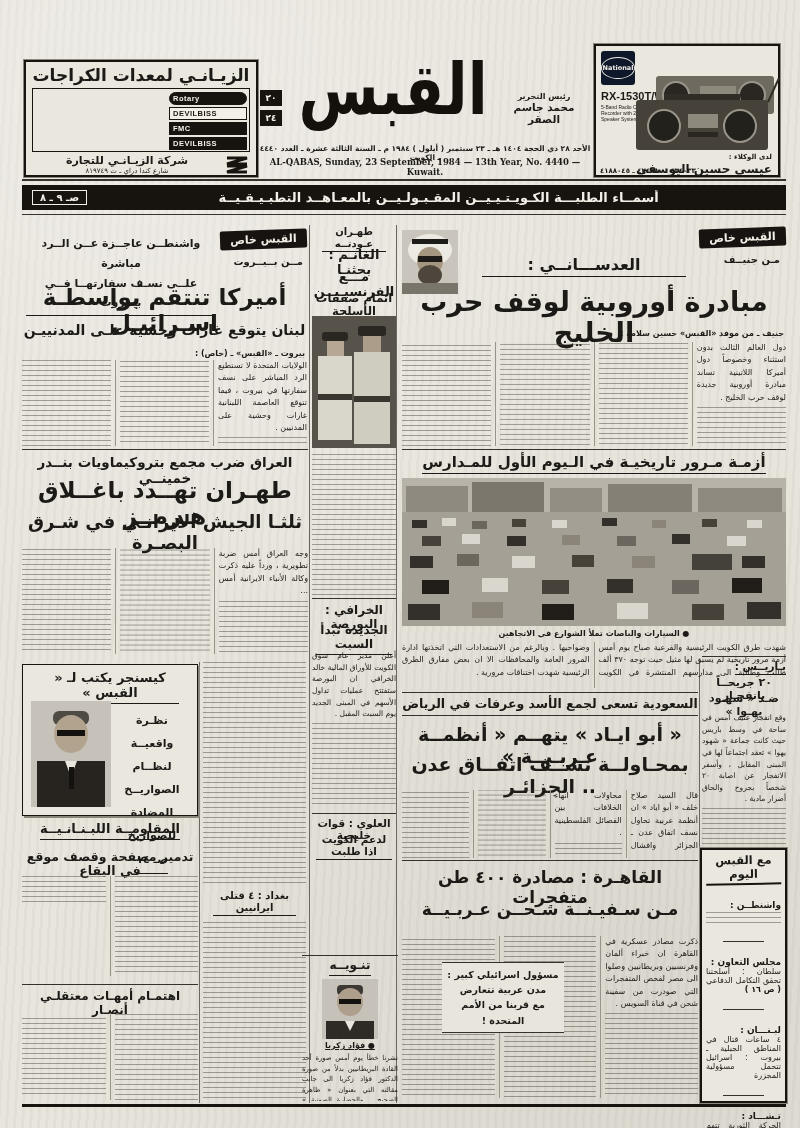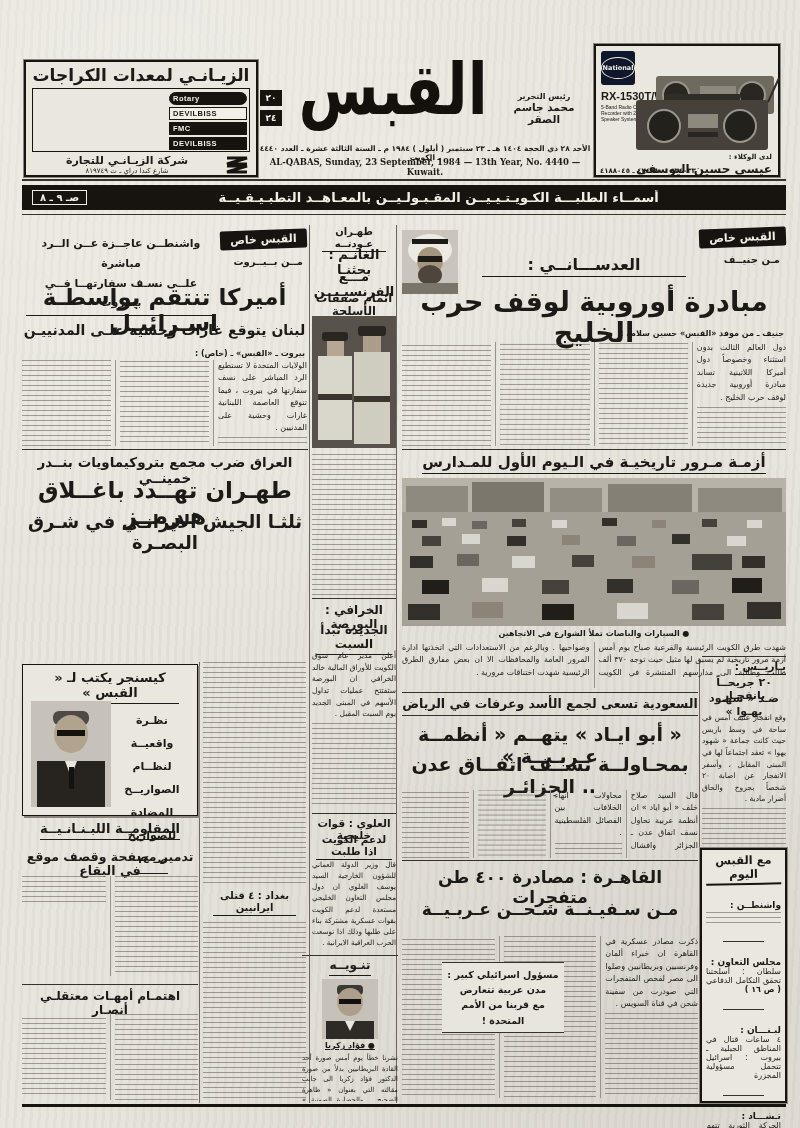--- a/index.html
+++ b/index.html
@@ -181,20 +181,24 @@
     </div>
   </div>
 
   <div class="hr abs" style="left:22px;top:449px;width:286px;"></div>
   <div class="hr abs" style="left:402px;top:449px;width:384px;"></div>
 
   <div class="abs" style="left:22px;top:452px;width:286px;height:206px;">
     <div class="abs hx" style="left:0;right:0;top:3px;font-size:13.5px;">العراق ضرب مجمع بتروكيماويات بنــدر خمينــي</div>
     <div class="abs hx" style="left:0;right:0;top:25px;font-size:23px;">طهـران تهــدد باغــلاق هـرمــز</div>
     <div class="abs hx" style="left:0;right:0;top:60px;font-size:18px;">ثلثـا الجيش الايرانـي في شـرق البصـرة</div>
+    <div class="abs cols c3" style="left:0;right:0;top:96px;height:106px;">
+      <p class="lead">وجه العراق أمس ضربة تطويرية ، ورداً عليه ذكرت وكالة الأنباء الايرانية أمس ...</p>
+      <div class="fill" style="height:290px;"></div>
+    </div>
   </div>
 
   <div class="abs" style="left:402px;top:452px;width:384px;height:238px;">
     <div class="abs hx ul" style="left:20px;right:20px;top:2px;font-size:15px;">أزمـة مـرور تاريخيـة في الـيوم الأول للمـدارس</div>
     <div class="abs photo" style="left:0;top:26px;width:384px;height:148px;">
       <svg width="384" height="148" viewBox="0 0 384 148">
         <rect width="384" height="148" fill="#b7b3a9"></rect>
         <rect x="4" y="8" width="62" height="26" fill="#8f8a80"></rect>
           <rect x="70" y="4" width="72" height="30" fill="#7c776d"></rect>
         <rect x="148" y="10" width="52" height="24" fill="#938e84"></rect>
@@ -367,23 +371,20 @@
   <div class="abs" style="left:203px;top:662px;width:103px;height:441px;">
     <div class="fill" style="height:222px;"></div>
     <div class="hx ul" style="margin:6px 10px 4px;font-size:10px;">بغداد : ٤ قتلى ايرانيين</div>
     <div class="fill" style="height:178px;margin-top:6px;"></div>
   </div>
 
   <div class="hr abs" style="left:312px;top:813px;width:84px;"></div>
   <div class="abs" style="left:312px;top:817px;width:84px;height:136px;">
     <div class="abs hx" style="left:0;right:0;top:0;font-size:10.5px;">العلوي : قوات خليجية</div>
     <div class="abs hx ul" style="left:4px;right:4px;top:16px;font-size:10.5px;">لدعم الكويت اذا طلبت</div>
-    <div class="abs cols" style="left:0;right:0;top:42px;height:92px;font-size:7.2px;">
-      <p class="lead">قال وزير الدولة العماني للشؤون الخارجية السيد يوسف العلوي ان دول مجلس التعاون الخليجي مستعدة لدعم الكويت بقوات عسكرية مشتركة بناء على طلبها وذلك اذا توسعت الحرب العراقية الايرانية .</p>
-    </div>
   </div>
 
   <div class="hr abs" style="left:302px;top:955px;width:96px;"></div>
   <div class="abs" style="left:302px;top:959px;width:96px;height:144px;">
     <div class="hx" style="font-size:12px;letter-spacing:2px;"><span class="ul" style="display:inline-block;">تنـويــه</span></div>
     <div class="abs photo" style="left:20px;top:20px;width:56px;height:60px;">
       <svg width="56" height="60" viewBox="0 0 56 60">
         <rect width="56" height="60" fill="#c6c2b9"></rect>
         <rect x="15" y="6" width="26" height="10" rx="4" fill="#3c3833"></rect>
         <ellipse cx="28" cy="23" rx="13" ry="14" fill="#ad9f8b"></ellipse>

